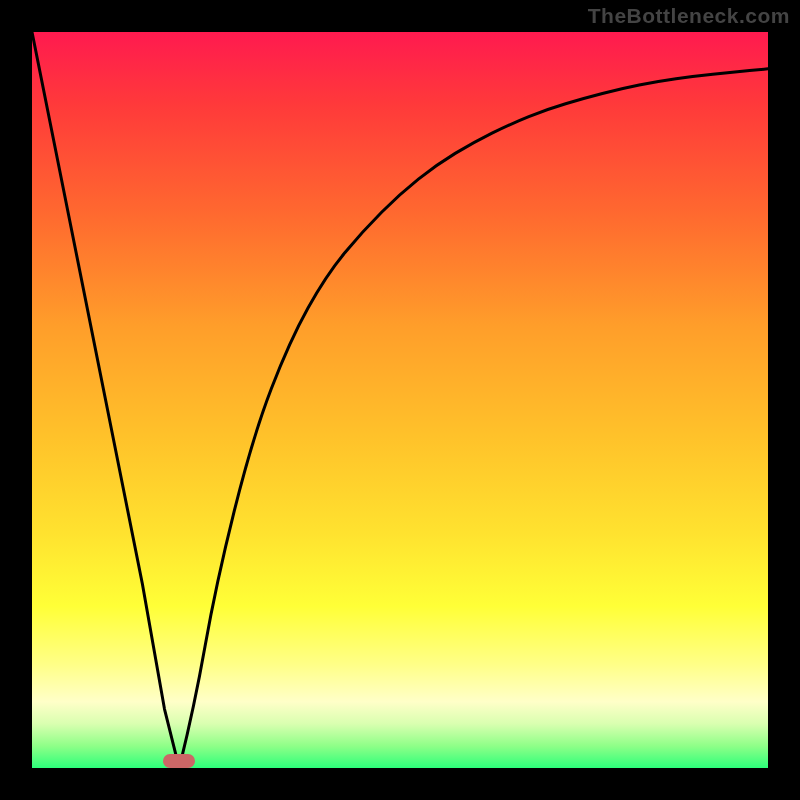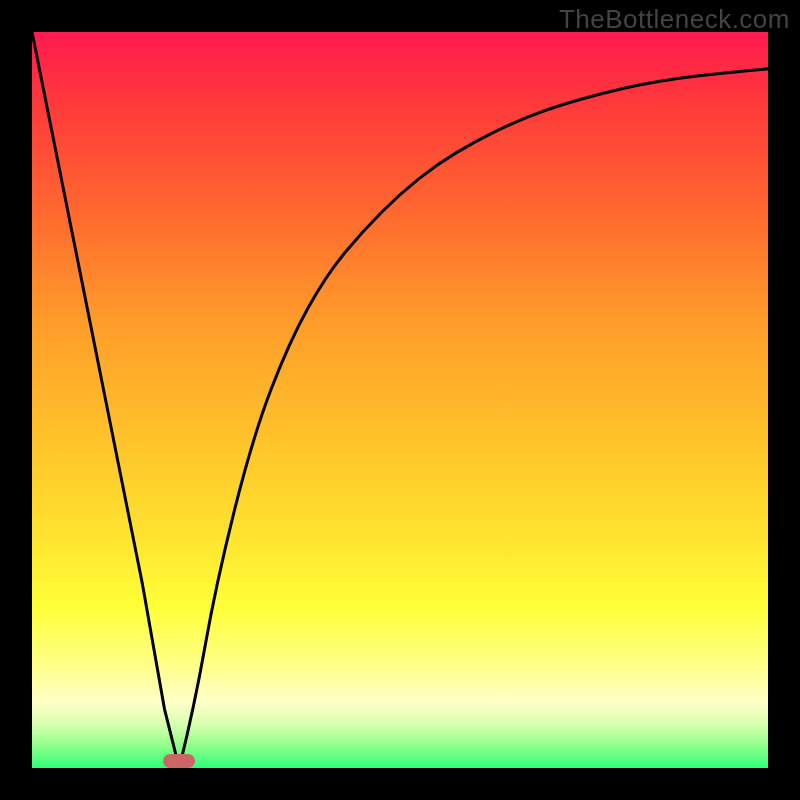--- a/index.html
+++ b/index.html
@@ -37,22 +37,22 @@
       #d9ffb0 94%,
       #8fff88 97%,
       #2dff7a 100%
     );
   }
   .watermark {
     position: absolute;
     top: 4px;
     right: 10px;
     color: #444;
-    font-size: 26px;
-    font-weight: 400;
+    font-size: 21px;
+    font-weight: 700;
     letter-spacing: 0.5px;
     user-select: none;
   }
   .marker {
     position: absolute;
     width: 32px;
     height: 14px;
     background: #cc6666;
     border-radius: 8px;
     transform: translate(-50%, -50%);

